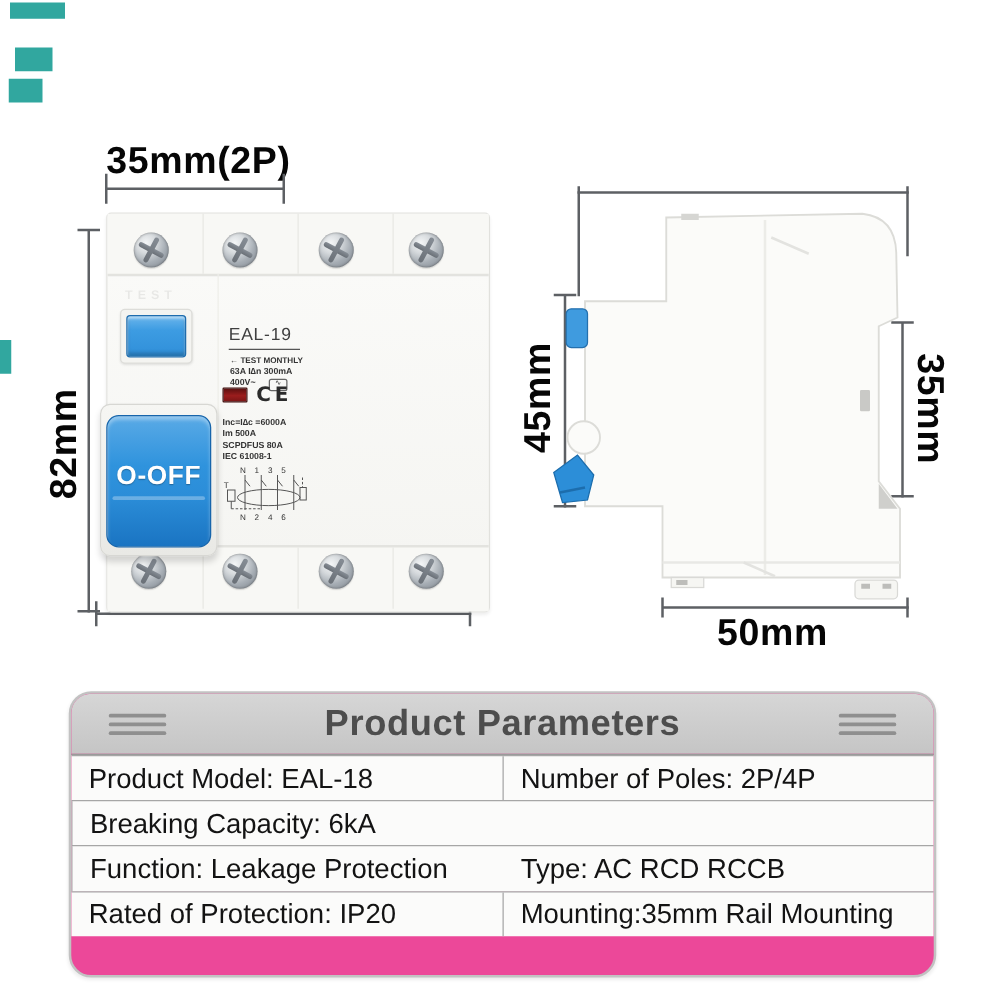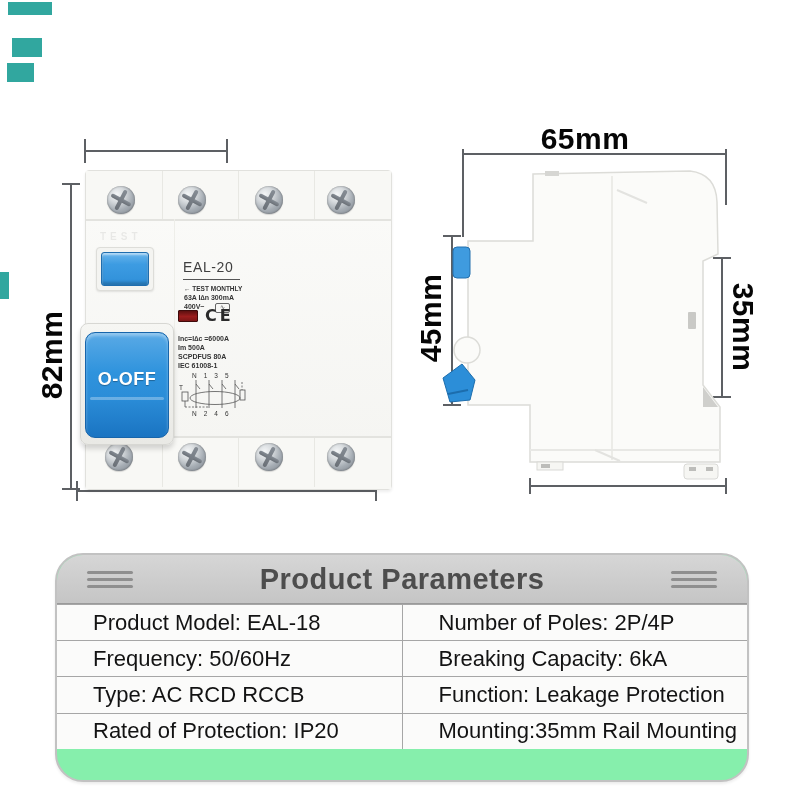--- a/index.html
+++ b/index.html
@@ -37,54 +37,55 @@
   .emboss{position:absolute;left:14px;top:60px;font-size:10px;font-weight:bold;letter-spacing:4px;
     color:rgba(0,0,0,0.07);}
   .toggle-frame{position:absolute;left:-6px;top:152px;width:92px;height:120px;border-radius:8px;
     background:linear-gradient(180deg,#f6f6f3,#e9e9e5);border:1px solid #d7d7d3;
     box-shadow:0 4px 5px rgba(0,0,0,.15);}
   .rocker{position:absolute;left:4px;top:8px;width:82px;height:104px;border-radius:10px;
     background:linear-gradient(180deg,#5aaae6 0%,#2f93dd 38%,#2b8dd8 62%,#1a74c2 100%);
     border:1px solid #1765ab;box-shadow:inset 0 3px 3px rgba(255,255,255,.35);}
   .rocker-ridge{position:absolute;left:4px;right:4px;top:64px;height:3px;background:rgba(255,255,255,.3);border-radius:2px;}
   .rocker-label{position:absolute;left:0;width:100%;top:36px;text-align:center;color:#fff;
-    font-weight:bold;font-size:18px;letter-spacing:0.5px;text-shadow:0 1px 1px rgba(0,0,0,.3);}
+    font-weight:bold;font-size:21px;letter-spacing:0.5px;text-shadow:0 1px 1px rgba(0,0,0,.3);}
   .lab{position:absolute;color:#333;white-space:nowrap;}
   .model-lab{font-size:14px;color:#3f3f3f;letter-spacing:0.6px;font-weight:500;}
   .underline{position:absolute;background:#555;height:1px;}
   .red-ind{position:absolute;width:18px;height:10px;border:1px solid #3f0b0b;border-radius:1px;
     background:linear-gradient(180deg,#5d1010,#9b1d1d 55%,#7d1616);}
   .ce{position:absolute;font-family:"DejaVu Sans",sans-serif;font-size:16px;font-weight:600;
     letter-spacing:3px;color:#2b2b2b;}
   .vbox{position:absolute;width:13px;height:8px;border:1px solid #666;border-radius:2px;
     font-size:6px;line-height:7px;text-align:center;color:#444;}
   
   .params{position:absolute;left:55px;top:553px;width:690px;height:225px;border:2px solid #c2c2c2;
-    border-radius:28px;overflow:hidden;background:#86efac;box-shadow:0 2px 3px rgba(0,0,0,.08);}
+    border-radius:18px;overflow:hidden;background:#ec4899;box-shadow:0 2px 3px rgba(0,0,0,.08);}
   .params-header{position:relative;height:48px;background:linear-gradient(180deg,#d6d6d6,#c5c5c5);
     border-bottom:1px solid #9a9a9a;display:flex;align-items:center;justify-content:center;}
   .params-title{font-size:29px;font-weight:bold;color:#4d4d4d;letter-spacing:0.5px;}
   .menu-icon{position:absolute;top:12px;width:46px;}
   .menu-icon .hline{height:3px;background:#8f8f8f;border-radius:2px;margin:4px 0;}
   .menu-left{left:30px;} .menu-right{right:30px;}
   .t-row{display:flex;height:35.2px;border-top:1px solid #a6a6a6;background:#fbfbfa;}
   .t-row:first-child{border-top:none;}
-  .t-cell{flex:1;display:flex;align-items:center;padding-left:36px;font-size:22px;color:#131313;}
+  .t-cell{flex:1;display:flex;align-items:center;padding-left:14px;font-size:22px;color:#131313;}
   .t-cell.second{border-left:1px solid #a6a6a6;}
 </style>
 </head>
 <body>
 
 <div id="canvas">
 
   <div class="edge-mark" style="left:8px;top:2px;width:44px;height:13px;"></div>
   <div class="edge-mark" style="left:12px;top:38px;width:30px;height:19px;"></div>
   <div class="edge-mark" style="left:7px;top:63px;width:27px;height:19px;"></div>
   <div class="edge-mark" style="left:0px;top:272px;width:9px;height:27px;"></div>
 
+  <div class="dimlab" style="left:85px;top:112px;width:145px;">35mm(2P)</div>
   <div class="dl" style="left:84px;top:150px;width:144px;height:2px;"></div>
   <div class="dl" style="left:84px;top:139px;width:2px;height:24px;"></div>
   <div class="dl" style="left:226px;top:139px;width:2px;height:24px;"></div>
 
   <div class="dimlab rot-l" style="left:-18px;top:337px;width:140px;height:36px;line-height:36px;">82mm</div>
   <div class="dl" style="left:70px;top:184px;width:2px;height:306px;"></div>
   <div class="dl" style="left:62px;top:183px;width:18px;height:2px;"></div>
   <div class="dl" style="left:62px;top:488px;width:18px;height:2px;"></div>
 
   <div class="dl" style="left:76px;top:490px;width:301px;height:2px;"></div>
@@ -116,21 +117,21 @@
       <div class="test-btn"></div>
     </div>
 
     <div class="toggle-frame">
       <div class="rocker">
         <div class="rocker-label">O-OFF</div>
         <div class="rocker-ridge"></div>
       </div>
     </div>
 
-    <div class="lab model-lab" style="left:97px;top:88px;">EAL-20</div>
+    <div class="lab model-lab" style="left:97px;top:88px;">EAL-19</div>
     <div class="underline" style="left:97px;top:108px;width:57px;"></div>
     <div class="lab" style="left:98px;top:114px;font-size:6.5px;font-weight:600;">← TEST MONTHLY</div>
     <div class="lab" style="left:98px;top:123px;font-size:7px;font-weight:600;">63A  I∆n 300mA</div>
     <div class="lab" style="left:98px;top:132px;font-size:7px;font-weight:600;">400V~</div>
     <div class="vbox" style="left:129px;top:132px;">∿</div>
     <div class="red-ind" style="left:92px;top:139px;"></div>
     <div class="ce" style="left:119px;top:135px;">CE</div>
     <div class="lab" style="left:92px;top:164px;font-size:7px;font-weight:700;">Inc=I∆c =6000A</div>
     <div class="lab" style="left:92px;top:173px;font-size:7px;font-weight:700;">Im 500A</div>
     <div class="lab" style="left:92px;top:182px;font-size:7px;font-weight:700;">SCPDFUS 80A</div>
@@ -152,35 +153,35 @@
         <ellipse cx="37" cy="28" rx="25" ry="6.5"></ellipse>
         <rect x="4" y="22" width="6" height="9"></rect>
         <line x1="7" y1="31" x2="7" y2="37"></line>
           <line x1="7" y1="37" x2="31" y2="37" stroke-dasharray="2,1.5"></line>
         <rect x="62" y="20" width="5" height="10"></rect>
         <line x1="64" y1="12" x2="64" y2="20" stroke-dasharray="2,1.5"></line>
       </g>
     </svg>
   </div>
 
-  <div class="dimlab" style="left:520px;top:122px;width:130px;">65mm</div>
   <div class="dl" style="left:462px;top:153px;width:265px;height:2px;"></div>
   <div class="dl" style="left:462px;top:149px;width:2px;height:88px;"></div>
   <div class="dl" style="left:725px;top:149px;width:2px;height:56px;"></div>
 
   <div class="dimlab rot-l" style="left:371px;top:301px;width:120px;height:34px;">45mm</div>
   <div class="dl" style="left:451px;top:236px;width:2px;height:170px;"></div>
   <div class="dl" style="left:443px;top:235px;width:18px;height:2px;"></div>
   <div class="dl" style="left:443px;top:404px;width:18px;height:2px;"></div>
 
   <div class="dimlab rot-r" style="left:683px;top:310px;width:120px;height:34px;">35mm</div>
   <div class="dl" style="left:721px;top:258px;width:2px;height:140px;"></div>
   <div class="dl" style="left:713px;top:257px;width:18px;height:2px;"></div>
   <div class="dl" style="left:713px;top:396px;width:18px;height:2px;"></div>
 
+  <div class="dimlab" style="left:558px;top:490px;width:120px;">50mm</div>
   <div class="dl" style="left:530px;top:485px;width:197px;height:2px;"></div>
   <div class="dl" style="left:529px;top:478px;width:2px;height:16px;"></div>
   <div class="dl" style="left:725px;top:478px;width:2px;height:16px;"></div>
 
   <svg style="position:absolute;left:440px;top:168px;" width="292" height="315" viewBox="0 0 292 315">
     <path d="M93,6 L250,3 Q276,6 277,34 L278,86 L263,93 L263,217 L280,239 L280,294 L90,294 L90,237 L28,237 L28,73 L93,73 Z" fill="#fbfbf9" stroke="#dcdcd8" stroke-width="1.5"></path>
     <circle cx="27" cy="182" r="13" fill="#fbfbf9" stroke="#dcdcd8" stroke-width="1.5"></circle>
     <line x1="172" y1="8" x2="172" y2="292" stroke="#ecece8" stroke-width="2"></line>
     <line x1="177" y1="22" x2="207" y2="35" stroke="#e3e3e0" stroke-width="2"></line>
     <line x1="90" y1="282" x2="280" y2="282" stroke="#e8e8e5" stroke-width="2"></line>
@@ -210,26 +211,25 @@
         <div class="hline"></div>
           <div class="hline"></div>
           <div class="hline"></div>
       </div>
     </div>
     <div class="t-row">
       <div class="t-cell">Product Model: EAL-18</div>
       <div class="t-cell second">Number of Poles: 2P/4P</div>
     </div>
     <div class="t-row">
-      <div class="t-cell">Frequency: 50/60Hz</div>
       <div class="t-cell second">Breaking Capacity: 6kA</div>
     </div>
     <div class="t-row">
+      <div class="t-cell second">Function: Leakage Protection</div>
       <div class="t-cell">Type: AC RCD RCCB</div>
-      <div class="t-cell second">Function: Leakage Protection</div>
     </div>
     <div class="t-row">
       <div class="t-cell">Rated of Protection: IP20</div>
       <div class="t-cell second">Mounting:35mm Rail Mounting</div>
     </div>
   </div>
 
 </div>
 
 </body></html>

